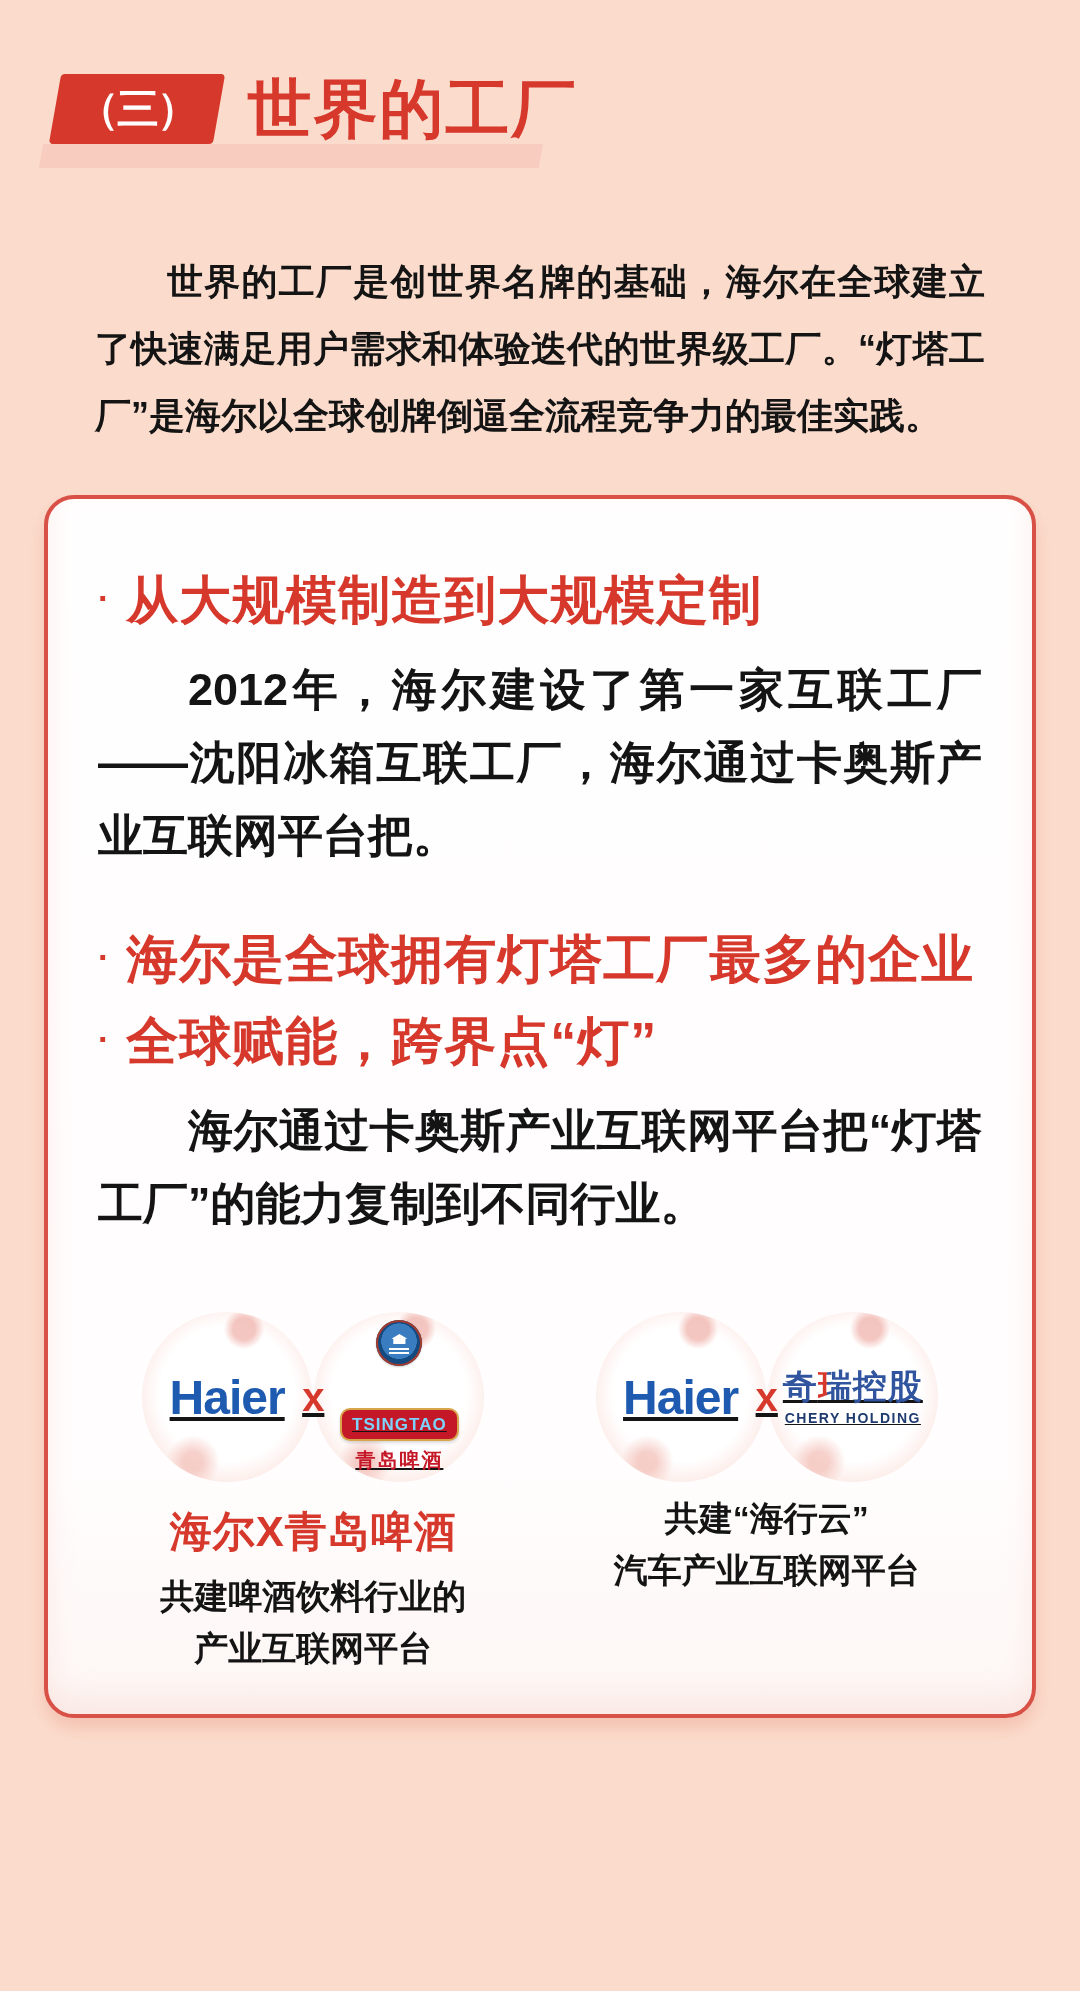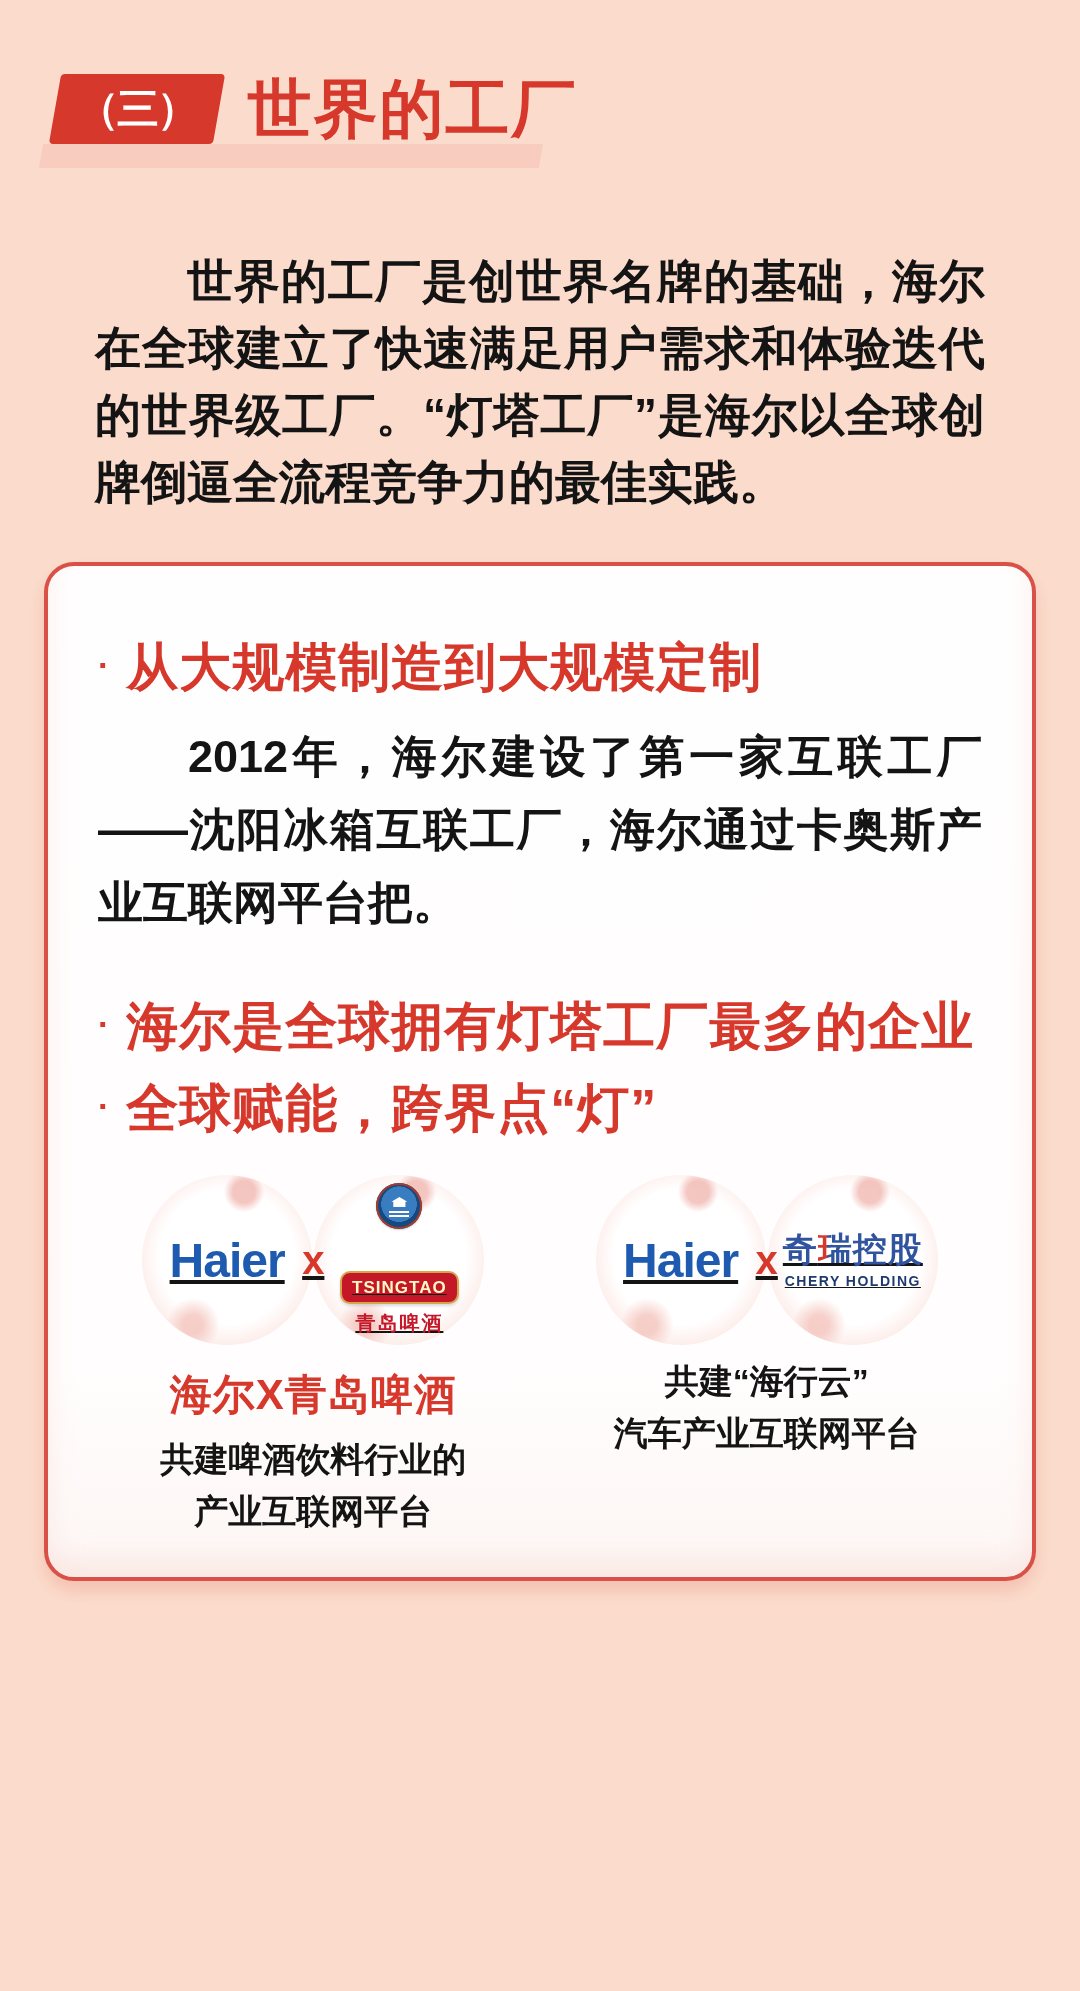--- a/index.html
+++ b/index.html
@@ -36,21 +36,21 @@
   }
   .page-title {
     position:relative; display:inline-block; vertical-align:top;
     color:#d6382c; font-size:64px; line-height:70px; font-weight:bold;
     letter-spacing:2px;
   }
 
   
   .intro {
     width:890px; margin:78px auto 0 auto;
-    font-size:46px; line-height:67px; font-weight:600;
+    font-size:36px; line-height:67px; font-weight:600;
     text-align:justify; text-indent:2em;
     color:#141414;
   }
 
   
   .card {
     width:992px; margin:46px auto 0 auto;
     background:linear-gradient(180deg,#fffefe 0%,#fffdfd 80%,#fdf6f4 100%);
     border:4px solid #d85046;
     border-radius:30px;
@@ -106,21 +106,21 @@
     content:""; position:absolute; left:15px; top:14px;
     width:16px; height:10px; background:#ffffff;
     clip-path:polygon(50% 0, 100% 48%, 88% 48%, 88% 100%, 12% 100%, 12% 48%, 0 48%);
   }
   .ts-emblem::after {
     content:""; position:absolute; left:13px; top:28px;
     width:20px; height:2px; background:#ffffff;
     box-shadow:0 4px 0 #ffffff;
   }
   .ts-banner {
-    background:#c41829; color:#fef9c3;
+    background:#c41829; color:#7dd3fc;
     border:2px solid #d9a54b; border-radius:10px;
     font-size:17px; font-weight:bold; letter-spacing:1px;
     padding:6px 10px; line-height:1;
     box-shadow:0 2px 3px rgba(0,0,0,.15);
     margin-top:48px;
   }
   .ts-cn {
     margin-top:6px; color:#c41829; font-size:20px; font-weight:bold; letter-spacing:2px;
   }
 
@@ -172,20 +172,21 @@
       <span class="bullet">·</span>
       <span>海尔是全球拥有灯塔工厂最多的企业</span>
     </h2>
   </div>
 
   <div class="sec">
     <h2 class="sec-heading">
       <span class="bullet">·</span>
       <span>全球赋能，跨界点“灯”</span>
     </h2>
+    <p class="sec-body">海尔通过卡奥斯产业互联网平台把“灯塔工厂”的能力复制到不同行业。</p>
   </div>
 
   <div class="partners">
 
     <div class="partner">
       <div class="logos">
         <div class="bubble">
           <span class="haier-logo">Haier</span>
         </div>
         <span class="xmark">x</span>

